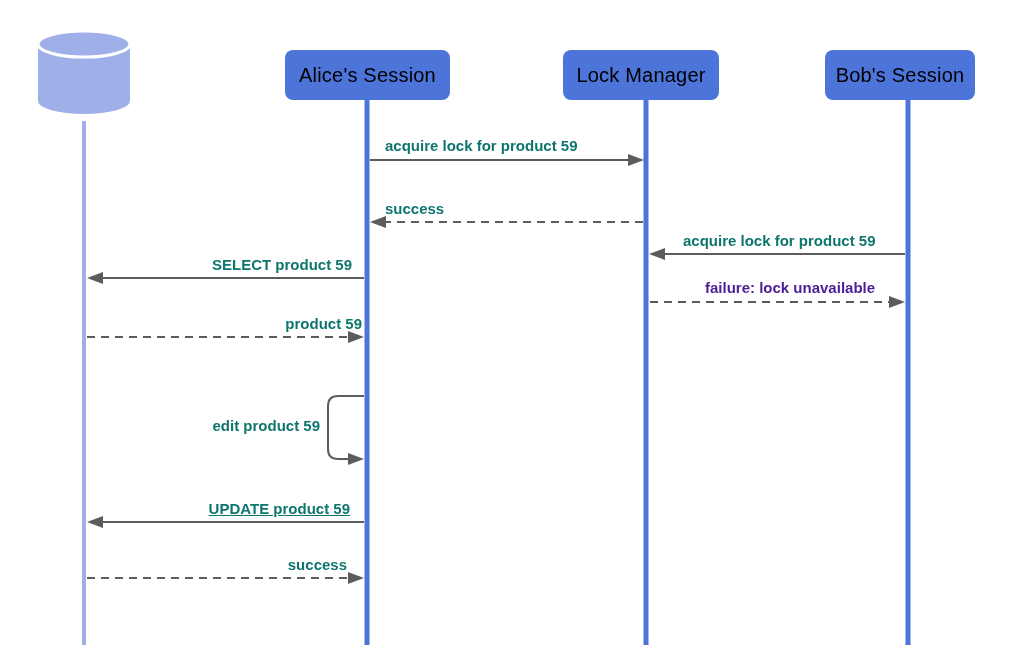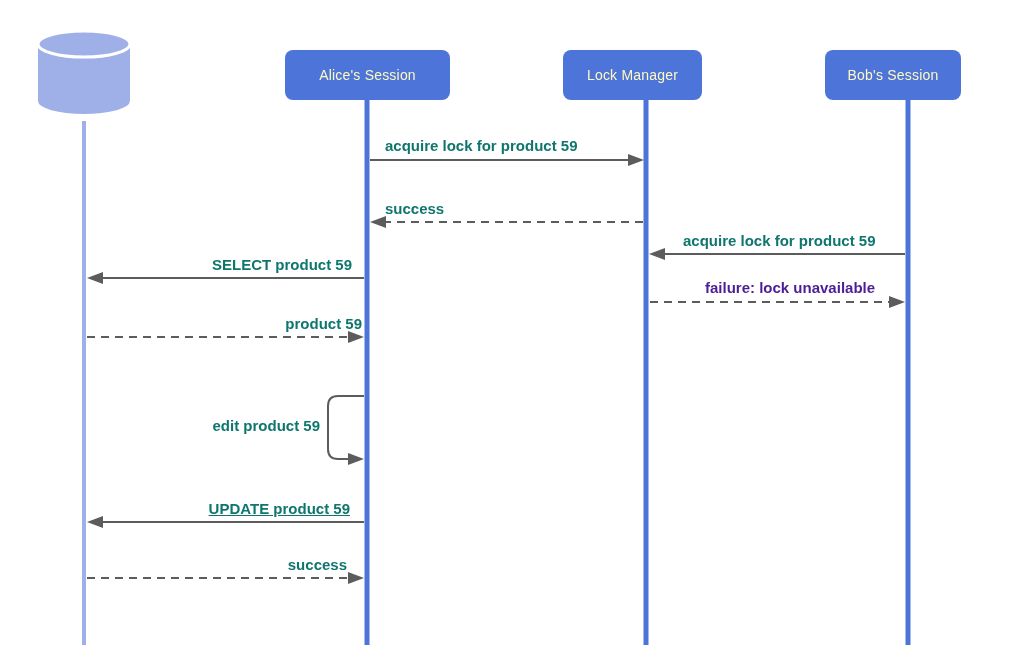--- a/index.html
+++ b/index.html
@@ -19,22 +19,22 @@
     position: absolute;
     left: 0;
     top: 0;
   }
   .actor-box {
     position: absolute;
     top: 50px;
     height: 50px;
     background: #4d74d8;
     border-radius: 8px;
-    color: #fef9c3;
-    font-size: 14px;
+    color: #000000;
+    font-size: 20px;
     display: flex;
     align-items: center;
     justify-content: center;
     box-sizing: border-box;
     letter-spacing: 0.2px;
   }
   .msg-label {
     position: absolute;
     font-size: 15px;
     font-weight: bold;
@@ -105,24 +105,24 @@
 
     <g>
       <line x1="87" y1="578" x2="350" y2="578" stroke="#5c5c5c" stroke-width="2" stroke-dasharray="8 6"></line>
       <polygon points="364,578 348,572 348,584" fill="#5c5c5c"></polygon>
     </g>
   </svg>
 
   <div class="actor-box" style="left:285px; width:165px;">
     <span>Alice's Session</span>
   </div>
-  <div class="actor-box" style="left:563px; width:139px;">
+  <div class="actor-box" style="left:563px; width:156px;">
     <span>Lock Manager</span>
   </div>
-  <div class="actor-box" style="left:825px; width:136px;">
+  <div class="actor-box" style="left:825px; width:150px;">
     <span>Bob's Session</span>
   </div>
 
   <div class="msg-label" style="left:385px; top:137px;">acquire lock for product 59</div>
 
   <div class="msg-label" style="left:385px; top:200px;">success</div>
 
   <div class="msg-label" style="left:683px; top:232px;">acquire lock for product 59</div>
 
   <div class="msg-label" style="right:672px; top:256px;">SELECT product 59</div>

